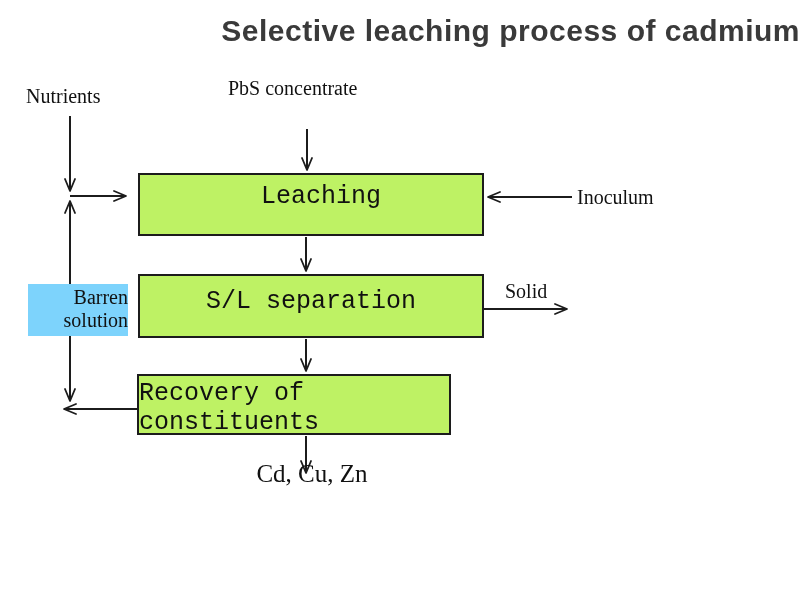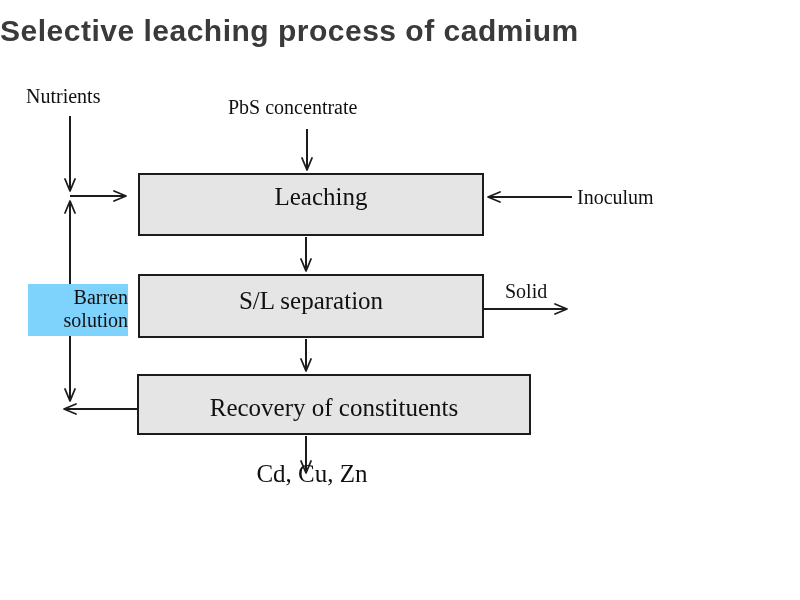--- a/index.html
+++ b/index.html
@@ -14,58 +14,59 @@
     background: #ffffff;
     overflow: hidden;
     font-family: "Liberation Serif", serif;
     color: #111111;
   }
   .title {
     position: absolute;
     left: 0;
     top: 14px;
     width: 800px;
-    text-align: left;
+    text-align: right;
     font-family: "Liberation Sans", sans-serif;
     font-weight: 700;
     font-size: 30px;
     letter-spacing: 0.5px;
     color: #3a3a3a;
   }
   svg.connectors {
     position: absolute;
     left: 0;
     top: 0;
     width: 800px;
     height: 600px;
   }
   .node {
     position: absolute;
     border: 2px solid #1c1c1c;
-    background: #e5e5e5;
+    background: #bef264;
     display: flex;
     align-items: center;
     justify-content: center;
     font-size: 25px;
     box-sizing: border-box;
+    font-family: Liberation Mono, monospace;
   }
   .node-leaching   { left: 138px; top: 173px; width: 346px; height: 63px; }
   .node-leaching span { transform: translate(10px, -8px); }
   .node-sl         { left: 138px; top: 274px; width: 346px; height: 64px; }
   .node-sl span    { transform: translateY(-5px); }
-  .node-recovery   { left: 137px; top: 374px; width: 394px; height: 61px; }
+  .node-recovery   { left: 137px; top: 374px; width: 314px; height: 61px; }
   .node-recovery span { transform: translateY(3px); }
   .lbl {
     position: absolute;
     font-size: 20px;
     line-height: 23px;
     white-space: pre-line;
   }
   .lbl-nutrients    { left: 26px;  top: 85px; }
-  .lbl-pbs          { left: 228px; top: 96px; }
+  .lbl-pbs          { left: 228px; top: 77px; }
   .lbl-inoculum     { left: 577px; top: 186px; }
   .lbl-barren       { left: 28px;  top: 284px; width: 100px; text-align: right;
                       background: #7dd3fc; padding: 2px 0 4px 0; }
   .lbl-solid        { left: 491px; top: 280px; margin-left: 14px; }
   .lbl-residue      { left: 596px; top: 290px; width: 200px; text-align: center; }
   .lbl-products     { left: 250px; top: 462px; width: 124px; text-align: center; font-size: 25px; }
 </style>
 </head>
 <body>
 

